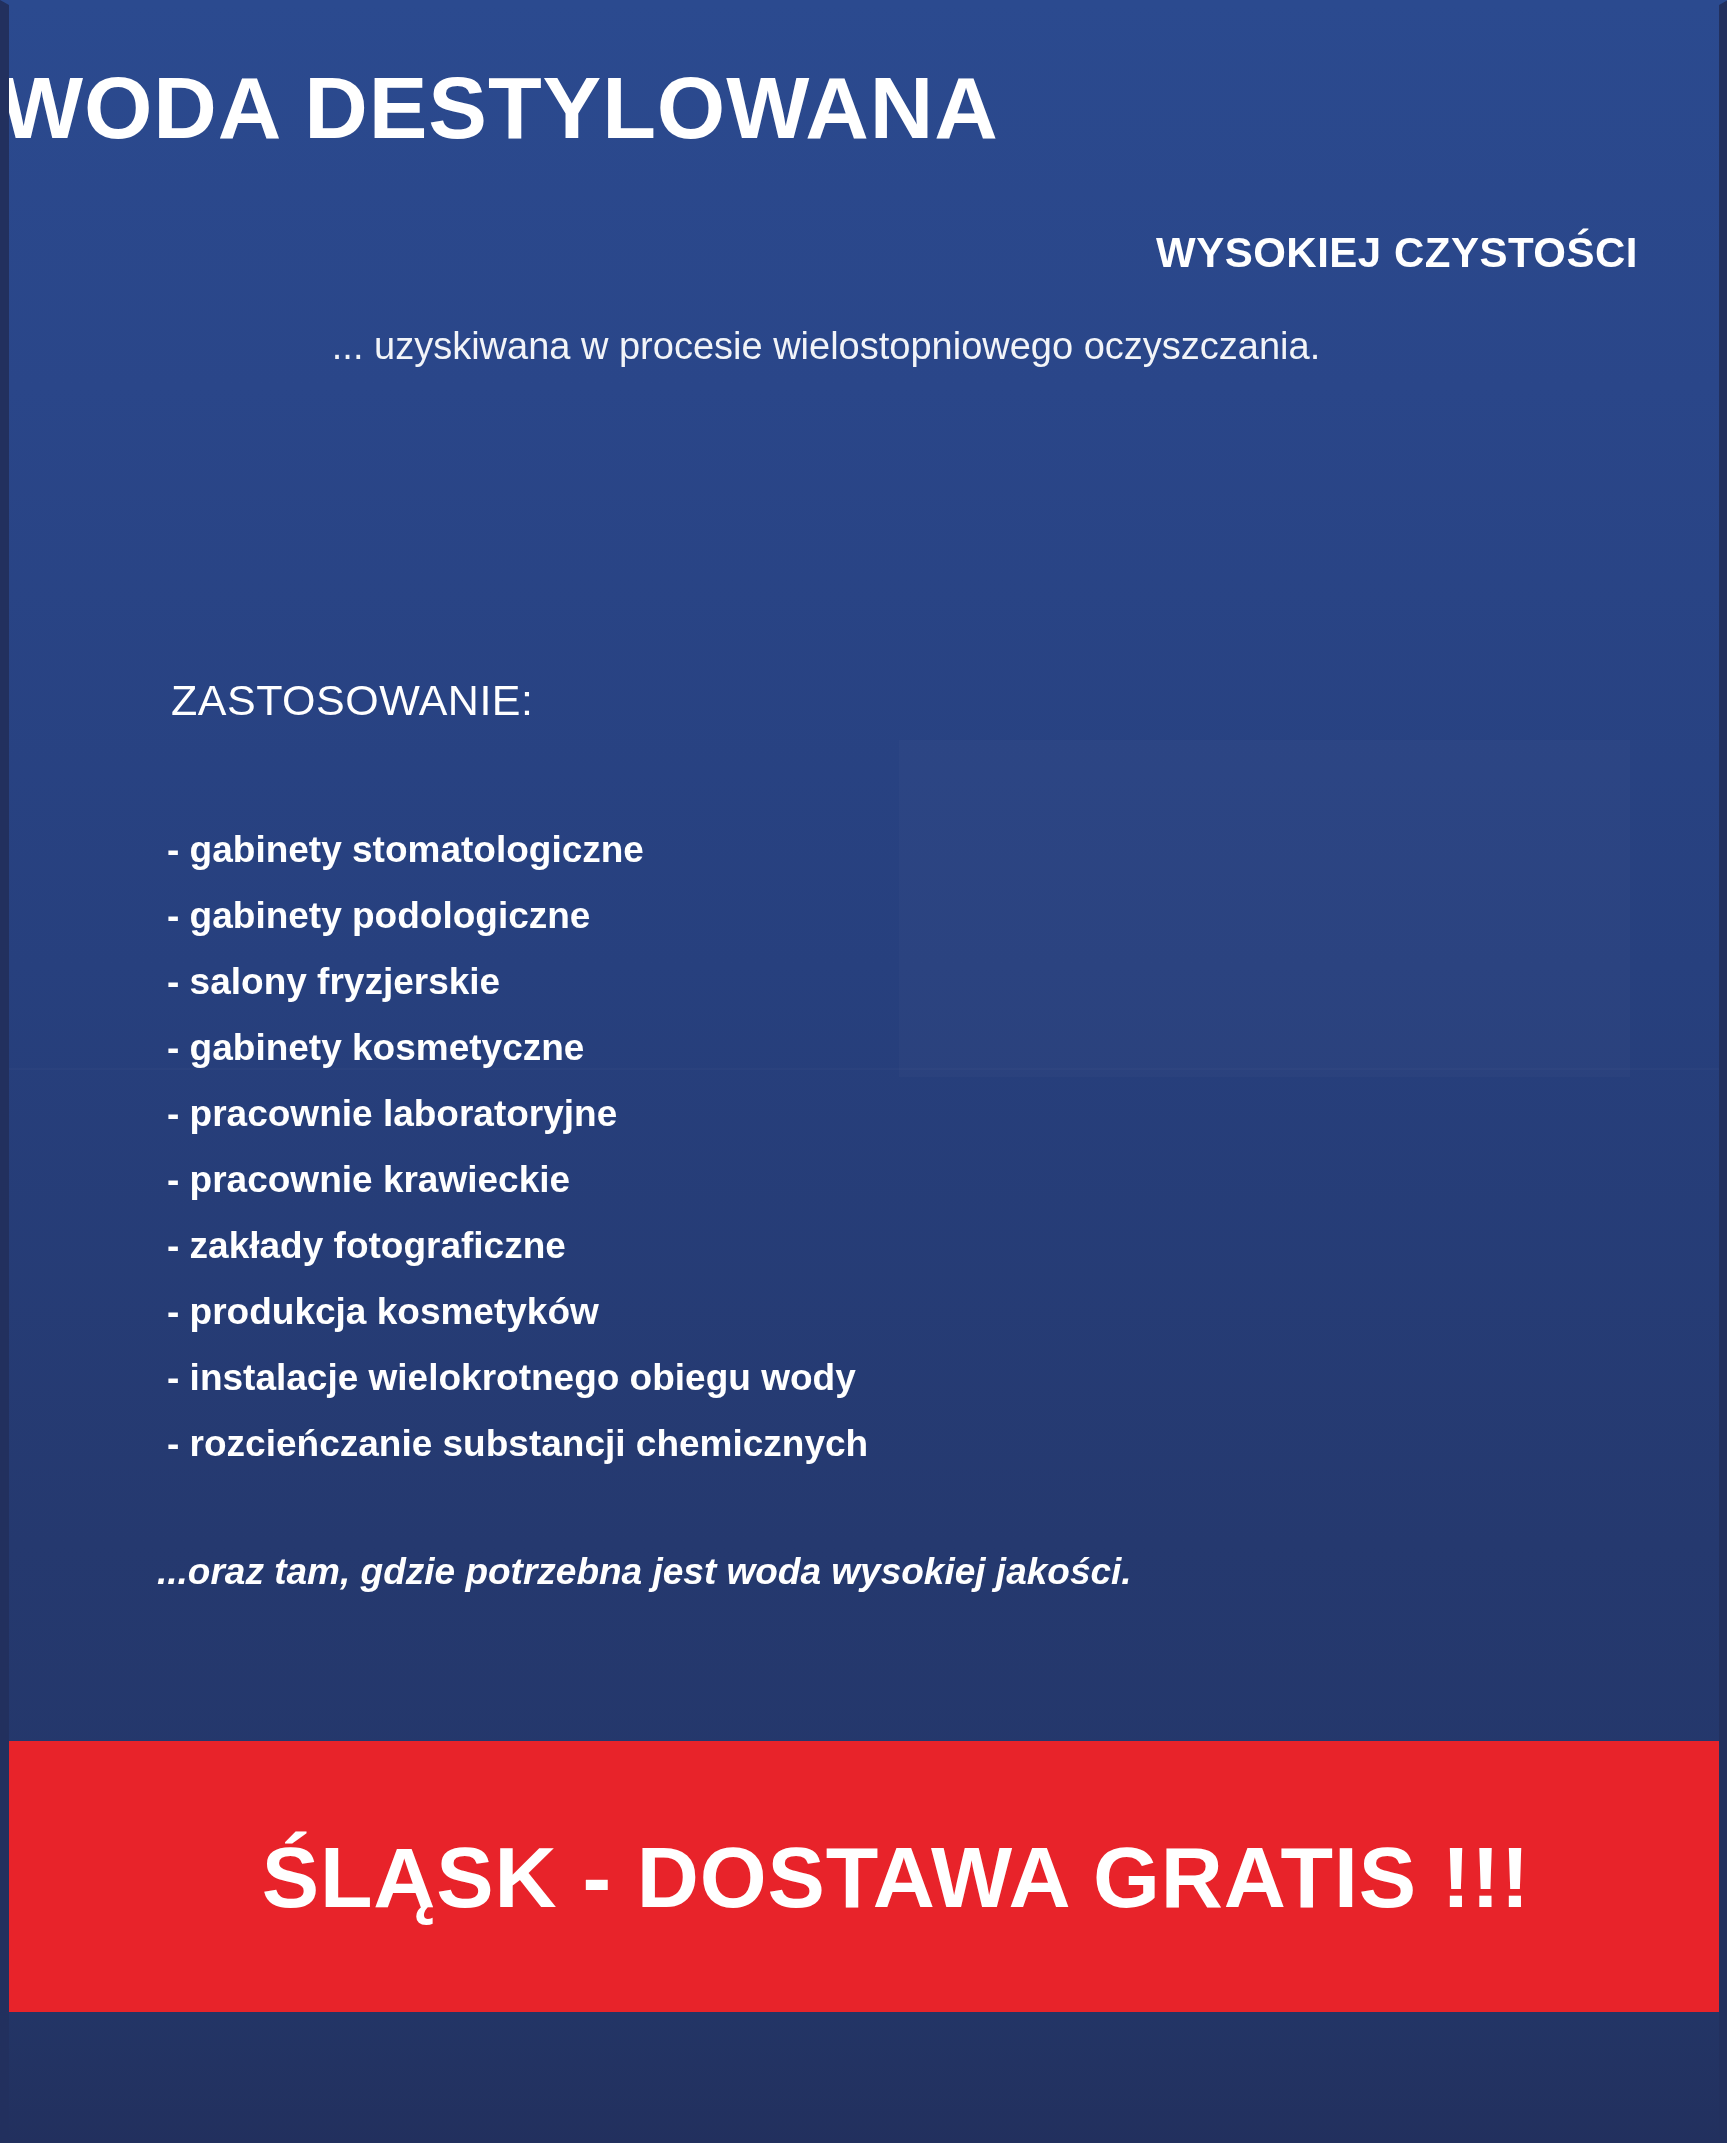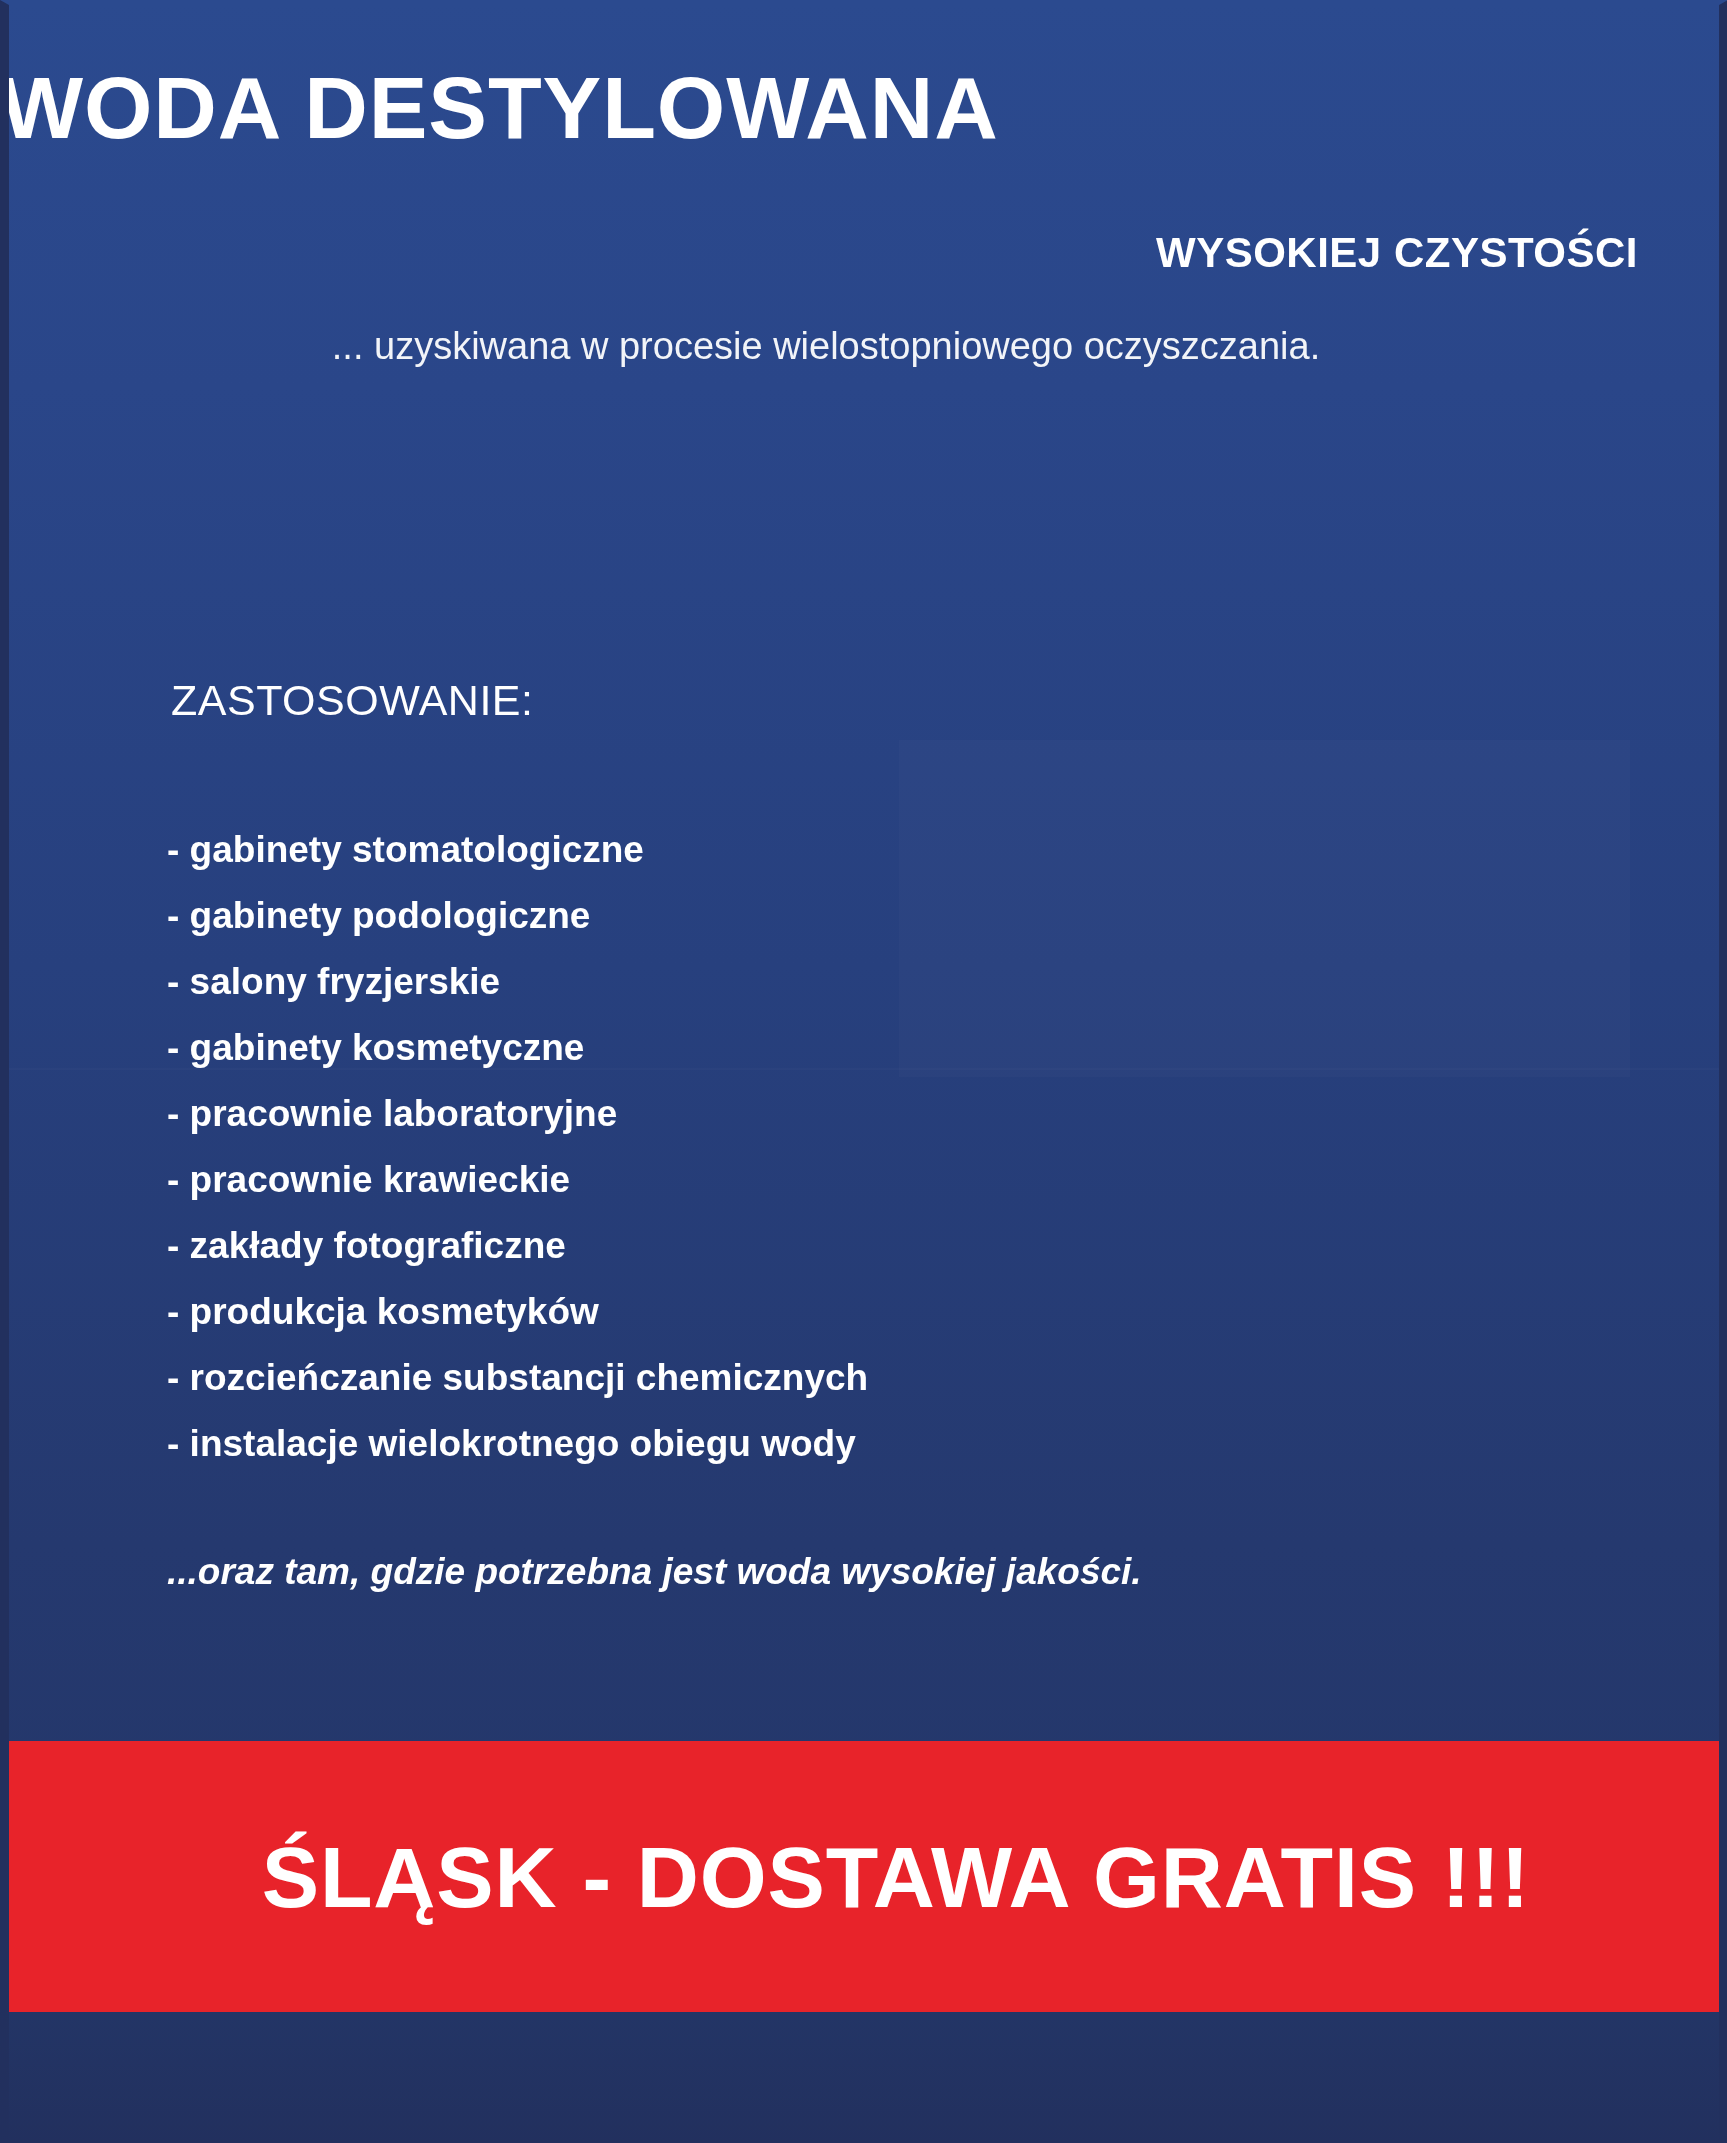--- a/index.html
+++ b/index.html
@@ -116,21 +116,21 @@
   .usage-list li {
     color: #ffffff;
     font-size: 37px;
     font-weight: bold;
     line-height: 66px;
     white-space: nowrap;
   }
 
   .closing {
     position: absolute;
-    left: 167px;
+    left: 157px;
     top: 1551px;
     color: #ffffff;
     font-size: 37px;
     font-style: italic;
     font-weight: bold;
     white-space: nowrap;
     text-align: center;
   }
 
   .banner {
@@ -180,22 +180,22 @@
 
   <ul class="usage-list">
     <li>- gabinety stomatologiczne</li>
     <li>- gabinety podologiczne</li>
     <li>- salony fryzjerskie</li>
     <li>- gabinety kosmetyczne</li>
     <li>- pracownie laboratoryjne</li>
     <li>- pracownie krawieckie</li>
     <li>- zakłady fotograficzne</li>
     <li>- produkcja kosmetyków</li>
+    <li>- instalacje wielokrotnego obiegu wody</li>
     <li>- rozcieńczanie substancji chemicznych</li>
-    <li>- instalacje wielokrotnego obiegu wody</li>
   </ul>
 
   <div class="closing">...oraz  tam, gdzie potrzebna jest woda wysokiej jakości.</div>
 
   <div class="banner">
     <span class="banner-text">ŚLĄSK - DOSTAWA GRATIS !!!</span>
   </div>
 
   <div class="footer-strip"></div>
 

